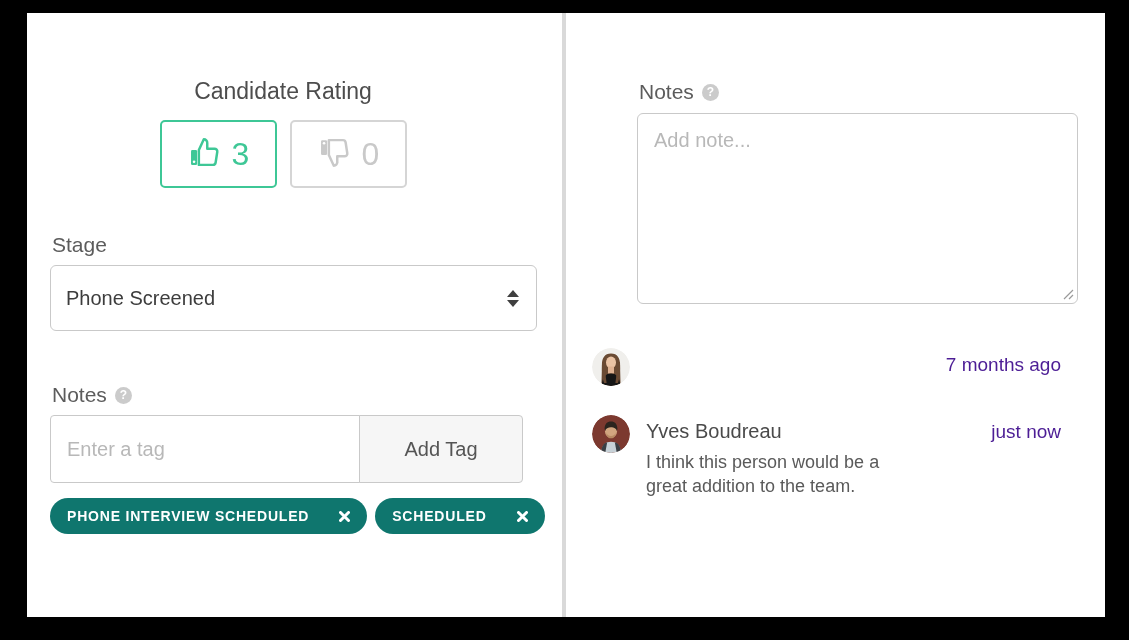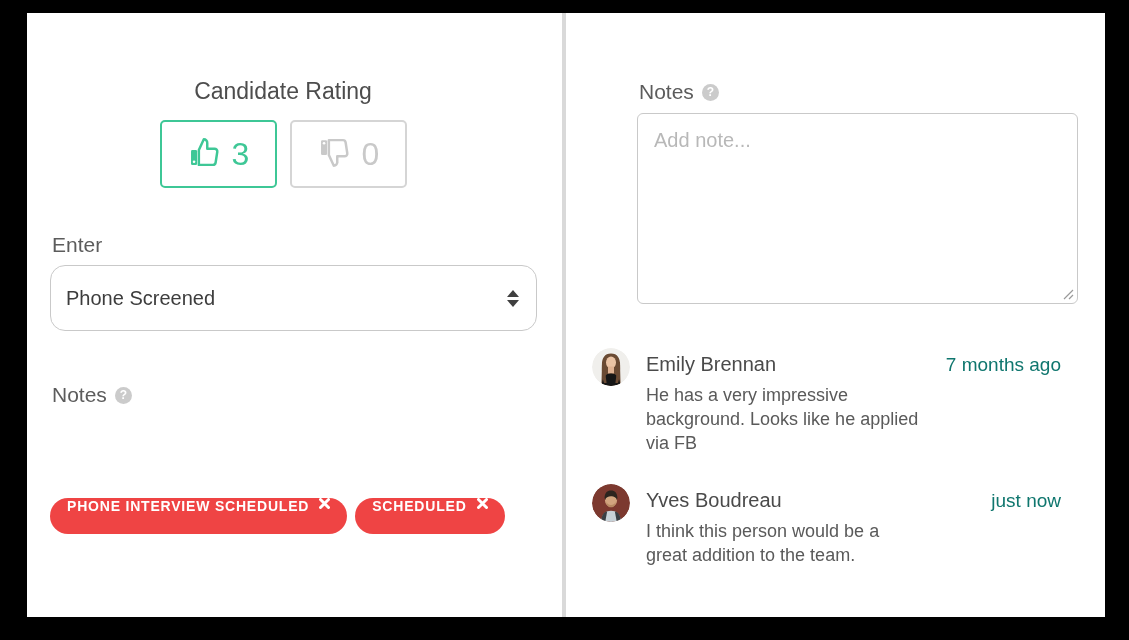--- a/index.html
+++ b/index.html
@@ -32,21 +32,21 @@
   .thumb-up { border:2px solid #3ec796; color:#3ec796; }
   .thumb-down { border:2px solid #d5d5d5; color:#c9c9c9; }
   .thumb-down svg { transform:scaleY(-1); }
 
   .field-label {
     font-size:21px; color:#5c5c5c; display:flex; align-items:center; gap:8px;
   }
   .stage-label { position:absolute; top:220px; left:25px; }
   .stage-select {
     position:absolute; top:252px; left:23px; width:487px; height:66px;
-    border:1px solid #c9c9c9; border-radius:15px; background:#fff;
+    border:1px solid #c9c9c9; border-radius:6px; background:#fff;
     display:flex; align-items:center; padding:0 17px 0 15px;
     font-size:20px; color:#3d3d3d; cursor:pointer;
   }
   .stage-select .select-value { flex:1; }
   .select-arrows { display:flex; flex-direction:column; align-items:center; gap:3px; }
   .select-arrows i { display:block; width:0; height:0; border-left:6px solid transparent; border-right:6px solid transparent; }
   .select-arrows .up { border-bottom:7px solid #3f3f3f; }
   .select-arrows .down { border-top:7px solid #3f3f3f; }
 
   .help-badge {
@@ -62,22 +62,22 @@
     padding:0 16px; font-size:20px; color:#3d3d3d; font-family:inherit; outline:none;
   }
   .tag-input::placeholder { color:#b8b8b8; }
   .add-tag-btn {
     flex:1; margin-left:-1px; height:68px; background:#f6f6f6;
     border:1px solid #c9c9c9; border-radius:0 4px 4px 0;
     font-size:20px; color:#555; font-family:inherit; cursor:pointer;
   }
   .pill-row { position:absolute; top:485px; left:23px; display:flex; gap:8px; }
   .pill {
-    height:36px; border-radius:18px; background:#ef4444; color:#fff;
-    display:flex; align-items:flex-start; gap:10px; padding:0 17px;
+    height:36px; border-radius:18px; background:#0f766e; color:#fff;
+    display:flex; align-items:center; gap:30px; padding:0 17px;
     font-size:14px; font-weight:bold; letter-spacing:0.8px; white-space:nowrap;
   }
   .pill-close { display:flex; align-items:center; cursor:pointer; background:none; border:none; padding:0; }
 
   
   .notes-label { position:absolute; top:67px; left:29px;margin-left:44px; }
   .notes-area-wrap { position:absolute; top:100px; left:27px; width:485px; height:191px;padding-left:44px; }
   .notes-textarea {
     width:100%; height:100%; border:1px solid #c9c9c9; border-radius:6px;
     padding:15px 16px; font-size:20px; color:#3d3d3d; font-family:inherit;
@@ -89,21 +89,21 @@
   .notes-list { position:absolute; top:335px; left:26px; width:478px; }
   .note-item { position:relative; display:flex; gap:16px; margin-bottom:29px; }
   .note-avatar { width:38px; height:38px; border-radius:50%; overflow:hidden; flex:0 0 38px; }
   .note-body { padding-top:5px; }
   .note-author { font-size:20px; color:#4a4a4a; line-height:22px; }
   .note-text {
     margin-top:8px; font-size:18px; color:#5a5a5a; line-height:24px;
     white-space:pre-line; max-width:300px;
   }
   .note-timestamp {
-    position:absolute; right:9px; top:6px; font-size:19px; color:#0f766e;
+    position:absolute; right:9px; top:6px; font-size:19px; color:#4c1d95;
   }
 </style>
 </head>
 <body>
 
 <div class="screen">
   <div class="panel-area">
 
     <div class="left-pane">
       <div class="rating-title">Candidate Rating</div>
@@ -126,36 +126,40 @@
               <path d="M14 9.2 V5 a2.5 2.5 0 0 0 -2.5 -2.6 L7.9 10.2 V21 h10.2 a2 2 0 0 0 2 -1.7 l1.2 -7.8 a2 2 0 0 0 -2 -2.3 z"></path>
               <rect x="2.2" y="10.2" width="4.4" height="10.8" rx="0.9" fill="currentColor" stroke="none"></rect>
               <circle cx="4.4" cy="18.7" r="0.95" fill="#ffffff" stroke="none"></circle>
             </svg>
           </span>
           <span class="count">0</span>
         </button>
       </div>
 
       <div class="field-label stage-label">
-        <span>Enter</span>
+        <span>Stage</span>
       </div>
 
       <div class="stage-select">
         <span class="select-value">Phone Screened</span>
         <span class="select-arrows">
             <i class="up"></i>
             <i class="down"></i>
           </span>
       </div>
 
       <div class="field-label tags-label">
         <span>Notes</span>
         <span class="help-badge">?</span>
       </div>
 
+      <div class="tag-row">
+        <input class="tag-input" type="text" placeholder="Enter a tag" style="">
+        <button class="add-tag-btn">Add Tag</button>
+      </div>
 
       <div class="pill-row">
         <div class="pill">
           <span>PHONE INTERVIEW SCHEDULED</span>
           <button class="pill-close">
             <svg width="11" height="11" viewBox="0 0 11 11">
                 <path d="M1.5 1.5 L9.5 9.5 M9.5 1.5 L1.5 9.5" stroke="#fff" stroke-width="3" stroke-linecap="round"></path>
               </svg>
           </button>
         </div>
@@ -201,26 +205,20 @@
                 <rect width="38" height="38" fill="#f0efec"></rect>
                 <path d="M19 5.5 C12.5 5.5 10 10.5 10 16 L9.4 38 h19.2 L28 16 C28 10.5 25.5 5.5 19 5.5 Z" fill="#6a4a33"></path>
                 <ellipse cx="19" cy="14.5" rx="5" ry="6" fill="#eac3a4"></ellipse>
                 <rect x="16" y="18.5" width="6" height="7" fill="#e0b393"></rect>
                 <path d="M9.5 38 C10.5 28.5 14 25.5 19 25.5 C24 25.5 27.5 28.5 28.5 38 Z" fill="#161616"></path>
                 <path d="M10 14 C9.6 24 10.3 30 12 35 L14.6 35 C13.3 28 13.4 20 14 13.5 Z" fill="#6a4a33"></path>
                 <path d="M28 14 C28.4 24 27.7 30 26 35 L23.4 35 C24.7 28 24.6 20 24 13.5 Z" fill="#6a4a33"></path>
               </g>
             </svg>
           </div>
-          <div class="note-body">
-            <div class="note-author">Emily Brennan</div>
-            <div class="note-text">He has a very impressive
-background. Looks like he applied
-via FB</div>
-          </div>
           <div class="note-timestamp">7 months ago</div>
         </div>
 
         <div class="note-item">
           <div class="note-avatar">
             <svg width="38" height="38" viewBox="0 0 38 38">
               <defs>
                   <clipPath id="av2">
                     <circle cx="19" cy="19" r="19"></circle>
                   </clipPath>

